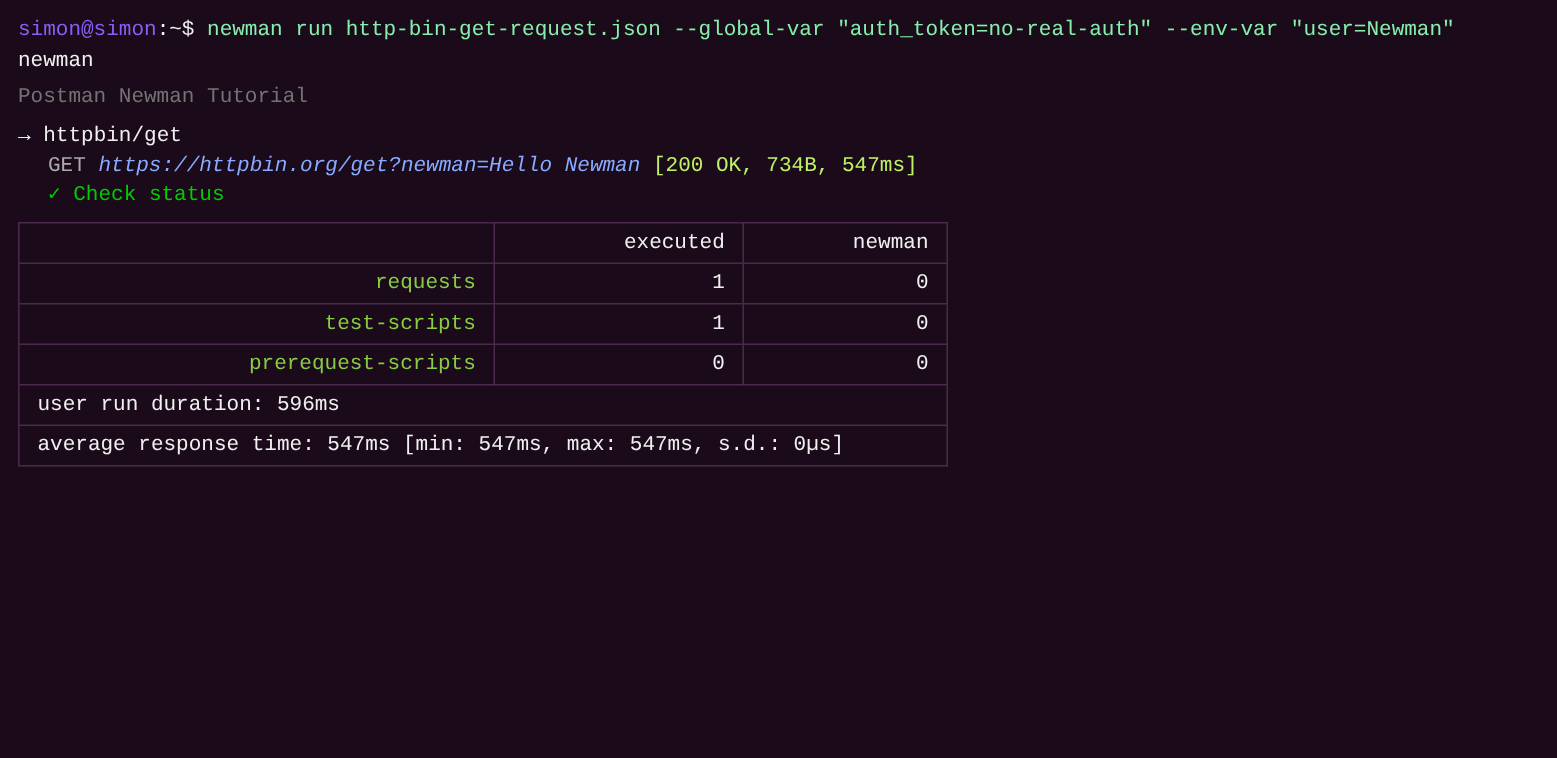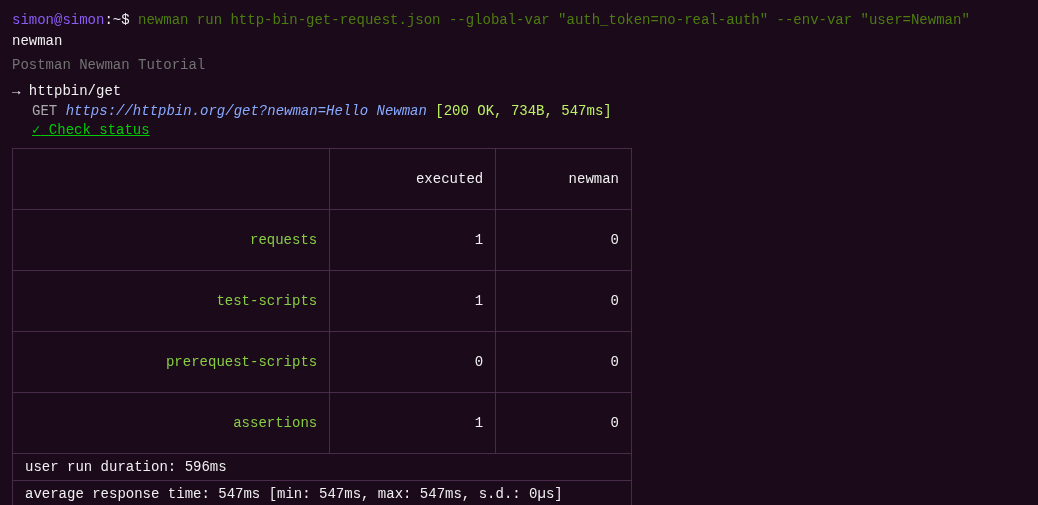--- a/index.html
+++ b/index.html
@@ -22,21 +22,21 @@
       color: #f0f0f0;
       line-height: 1.5;
       margin-bottom: 2px;
     }
 
     .prompt-user {
       color: #8b5cf6;
     }
 
     .prompt-cmd {
-      color: #4d7c0f;
+      color: #86efac;
     }
 
     .newman-label {
       color: #f0f0f0;
       margin-bottom: 8px;
     }
 
     .tutorial-label {
       color: #737373;
       margin-bottom: 10px;
@@ -70,40 +70,39 @@
     }
 
     .get-status {
       color: #bef264;
     }
 
     .check-line {
       padding-left: 20px;
       color: #00cc00;
       margin-bottom: 10px;
-      text-decoration: underline;
     }
 
     .check-mark {
       color: #00cc00;
     }
 
     .table-container {
       margin-top: 4px;
     }
 
     .full-table {
       width: 620px;
       border-collapse: collapse;
     }
 
     .full-table th,
     .full-table td {
       border: 1px solid #4a2a4a;
-      padding: 22px 12px;
+      padding: 5px 12px;
     }
 
     .full-table thead th {
       color: #f0f0f0;
       font-weight: normal;
       text-align: right;
       background-color: #1a0a1a;
     }
 
     .full-table thead th:first-child {
@@ -180,25 +179,20 @@
           <tr>
             <td class="row-label">test-scripts</td>
             <td class="value-cell">1</td>
             <td class="value-cell">0</td>
           </tr>
           <tr>
             <td class="row-label">prerequest-scripts</td>
             <td class="value-cell">0</td>
             <td class="value-cell">0</td>
           </tr>
-          <tr>
-            <td class="row-label">assertions</td>
-            <td class="value-cell">1</td>
-            <td class="value-cell">0</td>
-          </tr>
         </tbody>
       <tfoot>
         <tr>
           <td colspan="3">user run duration: 596ms</td>
         </tr>
         <tr>
           <td colspan="3">average response time: 547ms [min: 547ms, max: 547ms, s.d.: 0µs]</td>
         </tr>
       </tfoot>
     </table>

